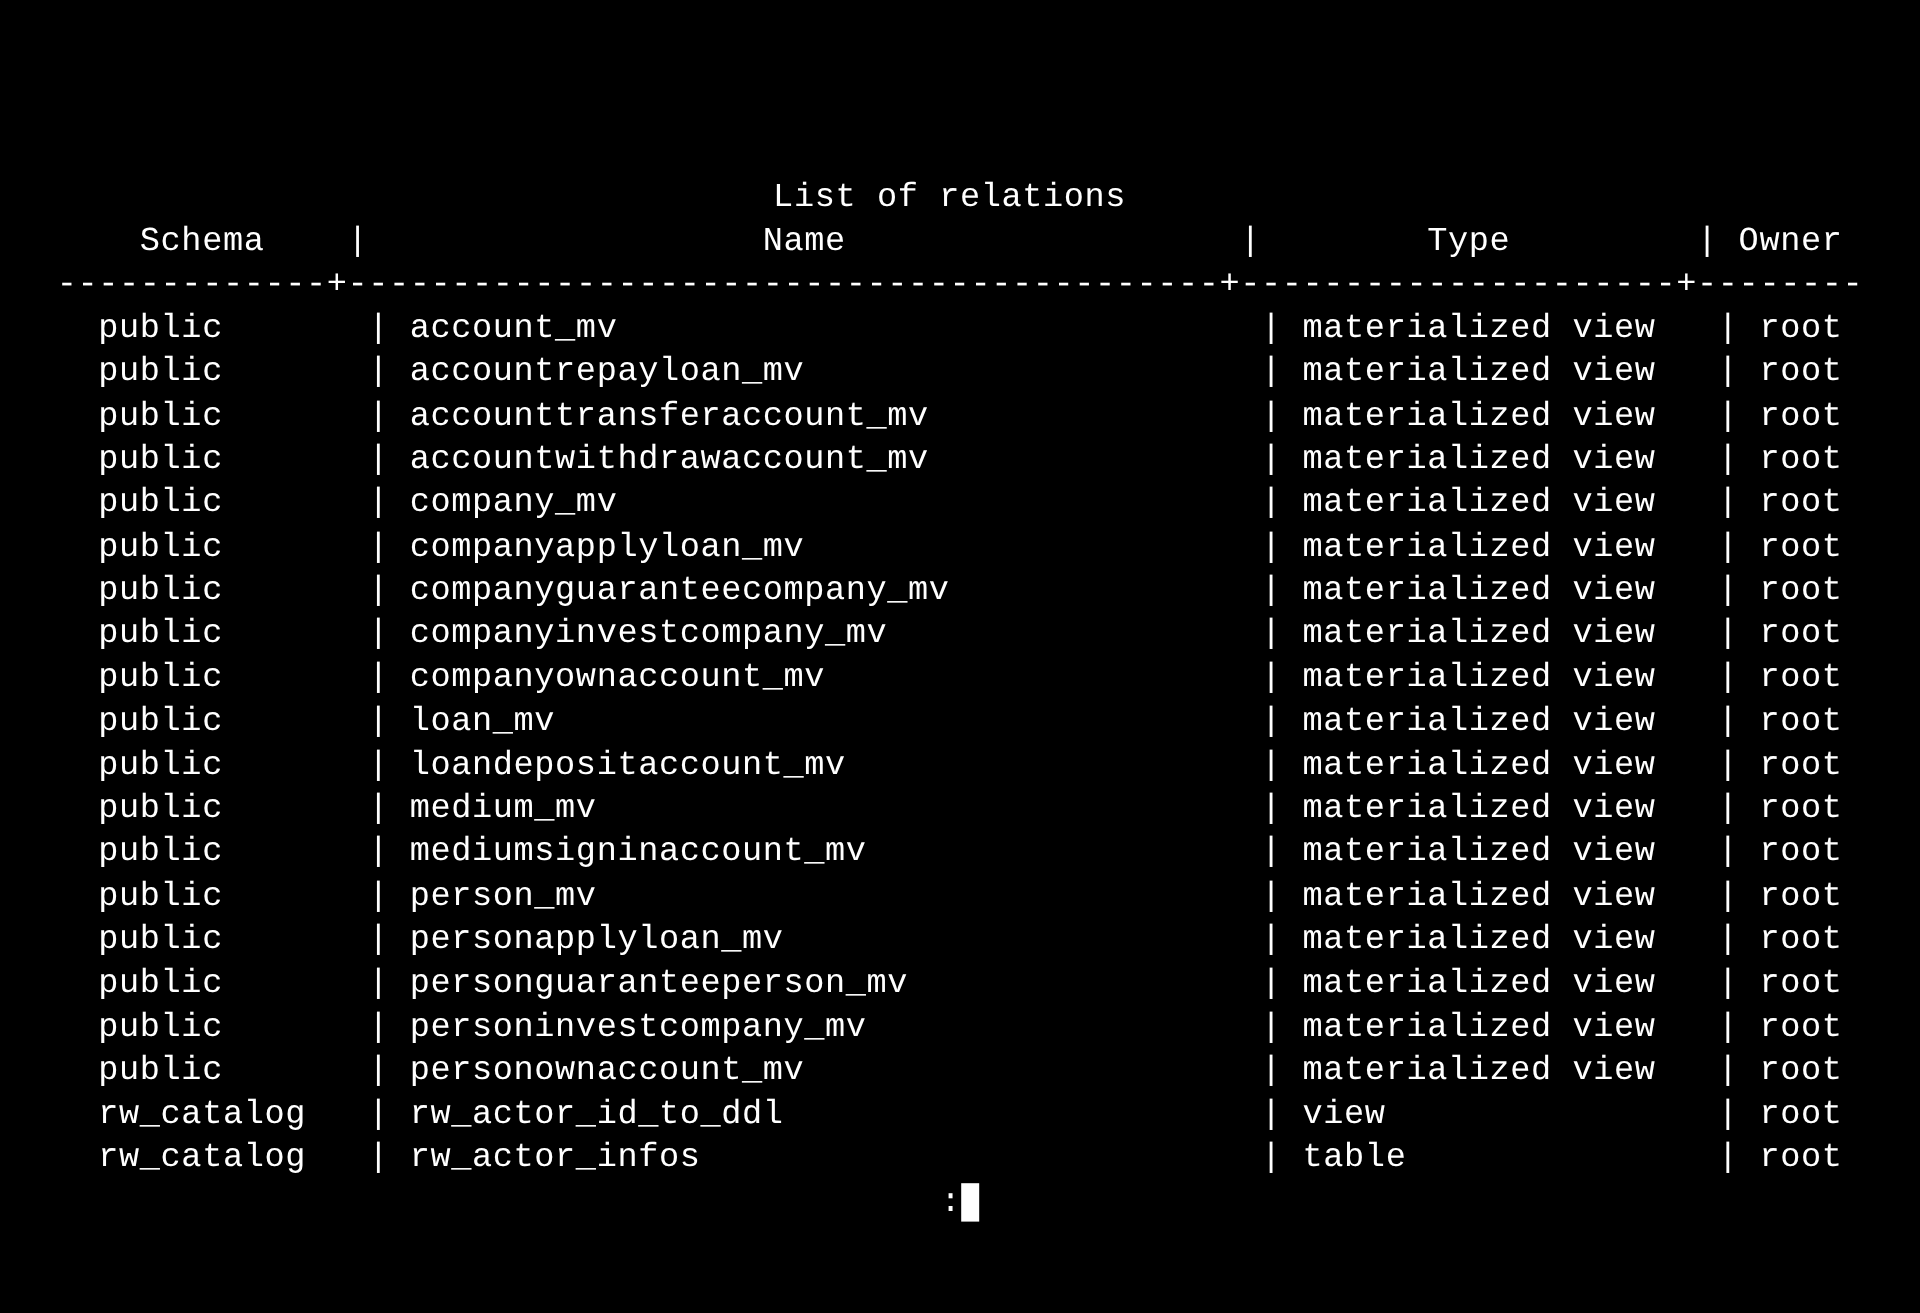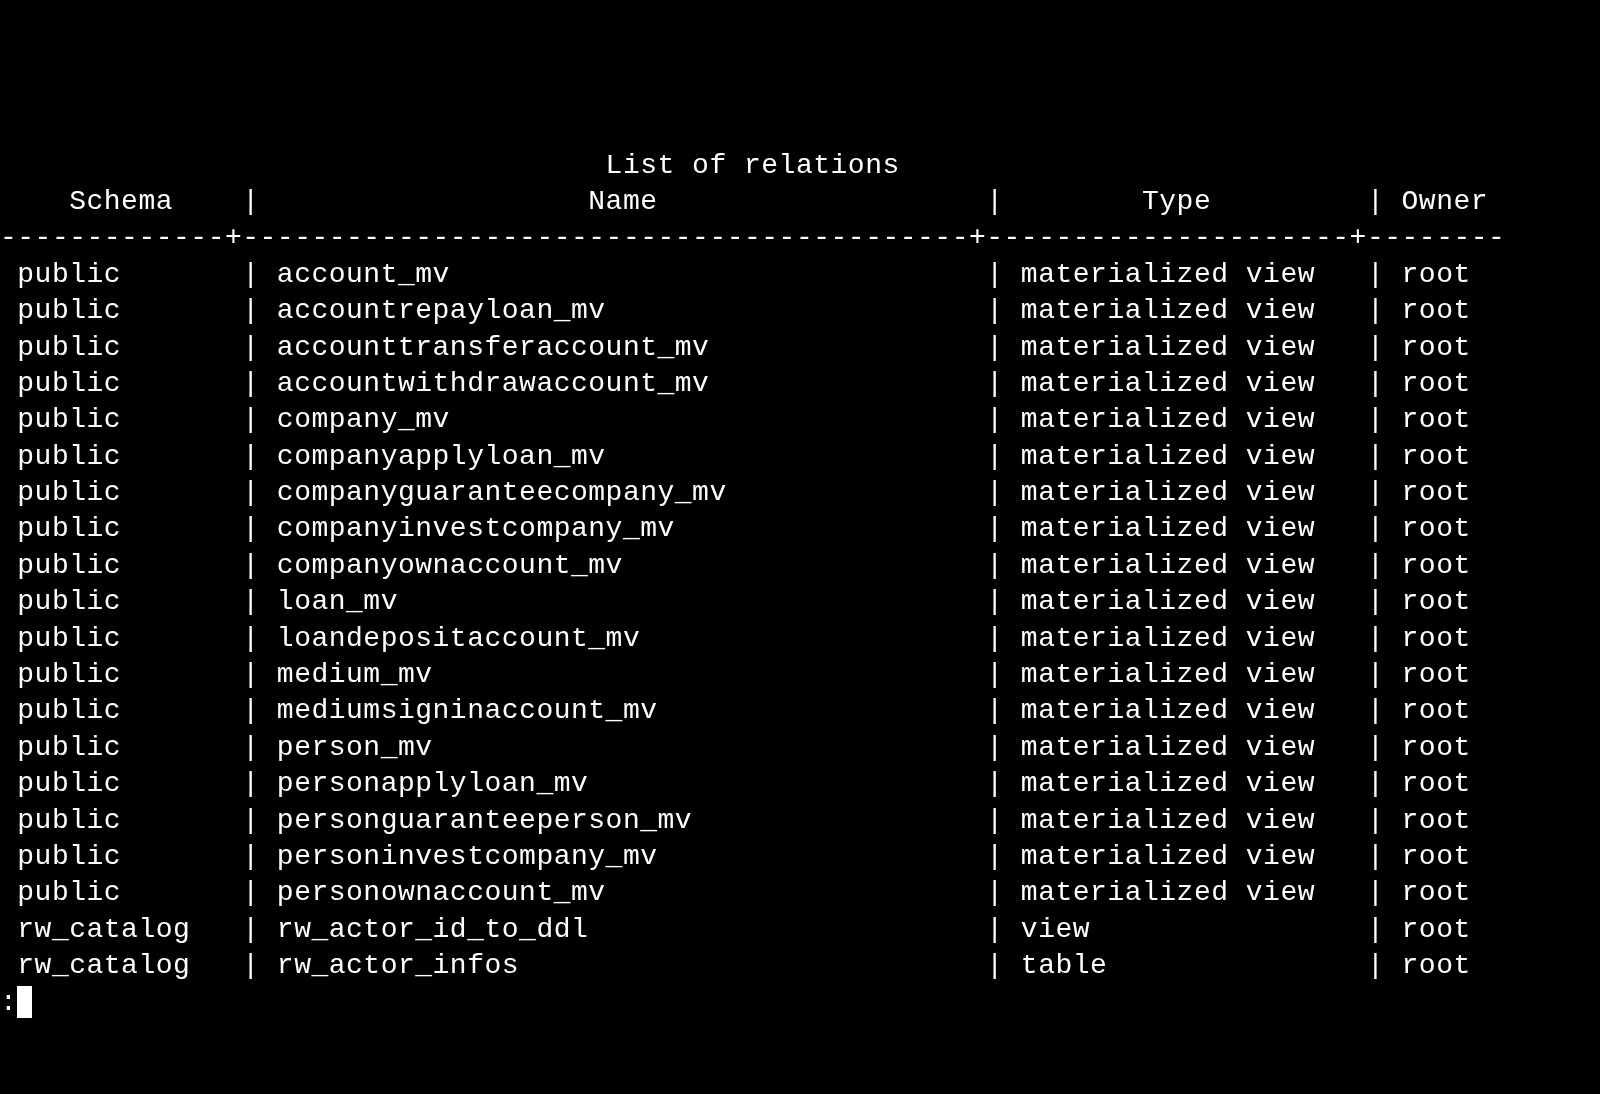--- a/index.html
+++ b/index.html
@@ -12,20 +12,21 @@
       color: #ffffff;
       font-family: "Menlo", "Monaco", "Consolas", "Courier New", monospace;
       font-size: 28px;
       line-height: 1.3;
       white-space: pre;
       padding: 2px 0;
       letter-spacing: 0.5px;
     }
     .terminal {
       width: 100%;
+      text-align: center;
     }
     .cursor {
       display: inline-block;
       background: #ffffff;
       width: 15px;
       height: 32px;
       vertical-align: text-bottom;
     }
   </style>
 </head>

